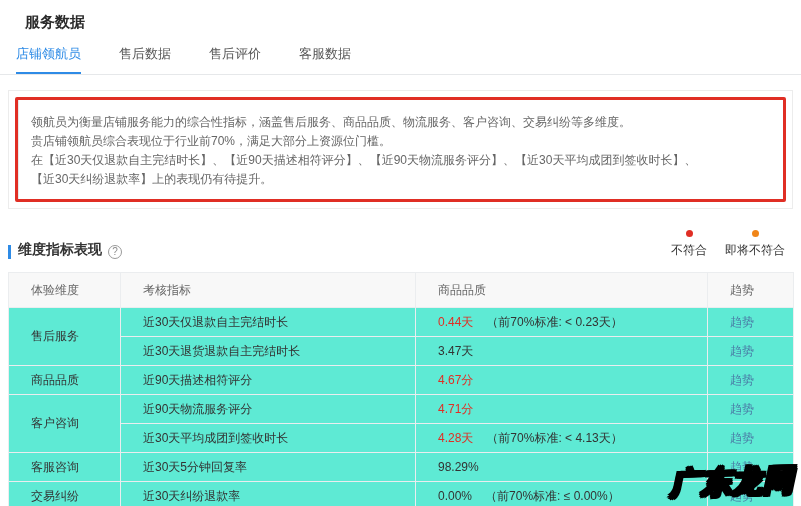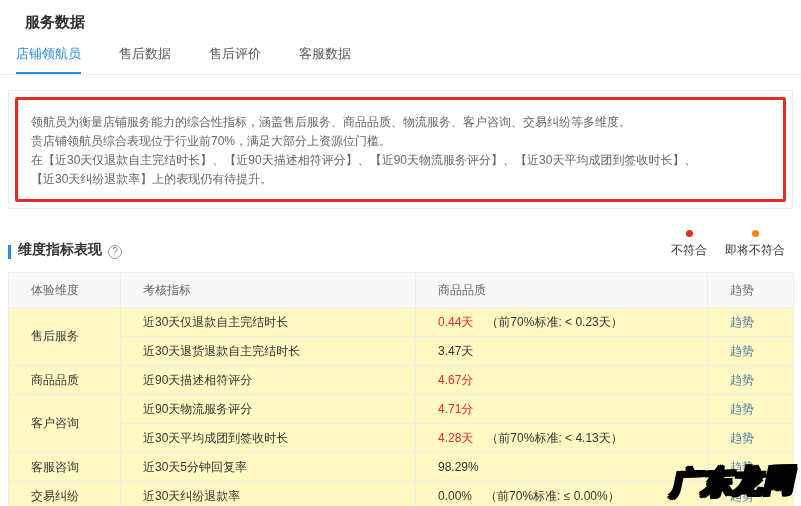--- a/index.html
+++ b/index.html
@@ -30,21 +30,21 @@
   .help-icon { width:14px; height:14px; border:1px solid #9a9a9a; border-radius:50%; color:#8a8a8a;
                font-size:10px; line-height:12px; text-align:center; margin-left:6px; cursor:pointer; }
   .legend { margin-left:auto; display:flex; gap:18px; font-size:12px; color:#333; align-items:center; }
   .legend-item { display:flex; align-items:center; gap:5px;flex-direction:column; }
   .dot { width:7px; height:7px; border-radius:50%; display:inline-block; }
 
   table.metrics { border-collapse:collapse; margin:13px 8px 0 8px; width:785px;
                   font-size:12px; color:#333; table-layout:fixed; }
   .metrics th, .metrics td { border:1px solid #ebedef; text-align:left; vertical-align:middle; }
   .metrics th { background:#f8f8f8; color:#666; font-weight:400; height:35px; padding:0 10px 0 22px; }
-  .metrics td { height:29px; padding:0 10px 0 22px; background:#fef9c3; }
+  .metrics td { height:29px; padding:0 10px 0 22px; background:#5eead4; }
   .metrics col.c1 { width:112px; } .metrics col.c2 { width:295px; }
   .metrics col.c3 { width:292px; } .metrics col.c4 { width:86px; }
   td.dim { color:#333; }
   .val.alert { color:#e02e24; }
   .note { color:#333; margin-left:13px; }
   .trend { color:#4a7ca6; cursor:pointer; text-decoration:none; }
 
   .watermark { position:absolute; right:7px; bottom:3px; font-size:30px; font-weight:900;
     font-style:italic; letter-spacing:1px; color:#fff; transform:rotate(-2deg);
     -webkit-text-stroke:2px #000;

